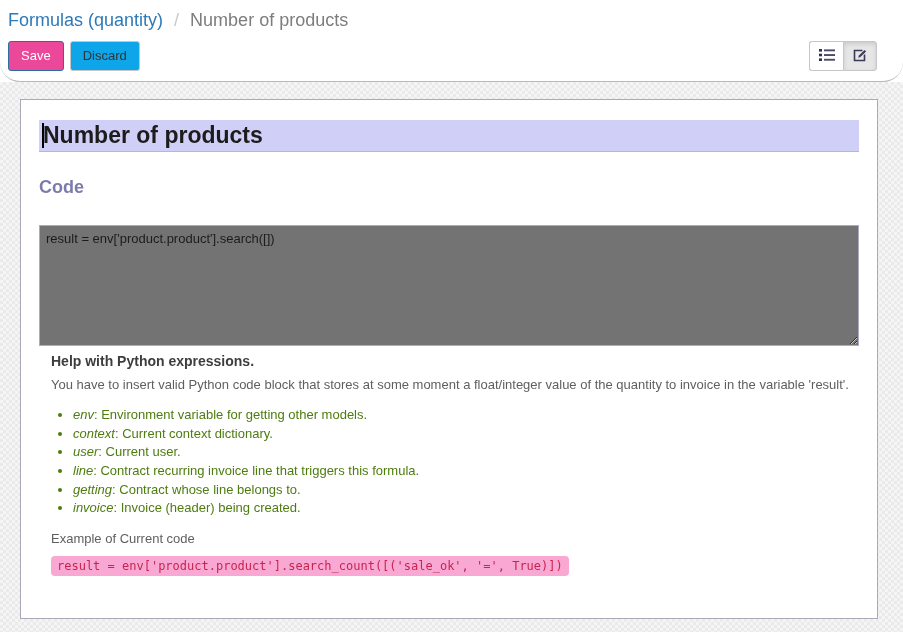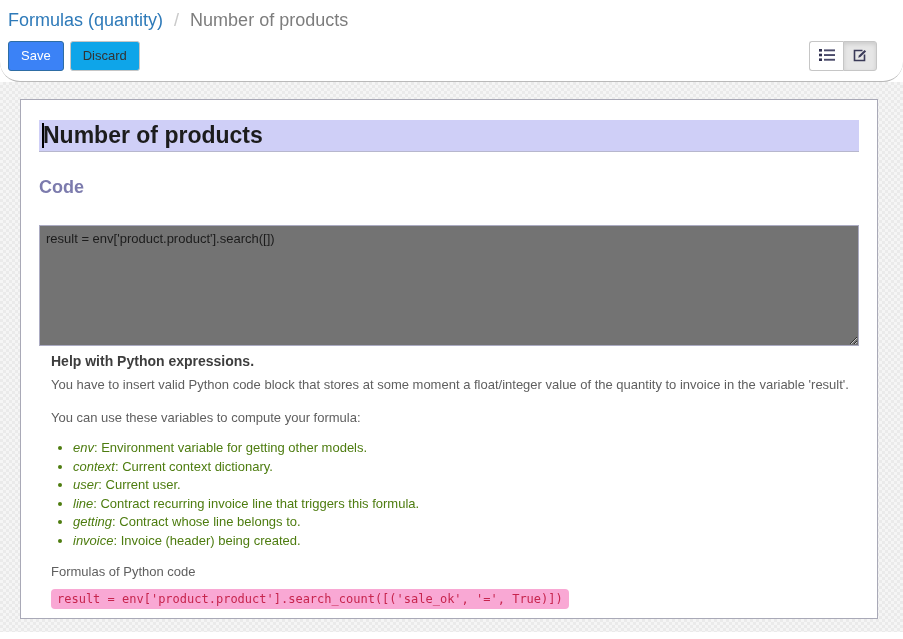--- a/index.html
+++ b/index.html
@@ -32,21 +32,21 @@
   }
   .btn {
     font-family: "Liberation Sans", sans-serif;
     font-size: 13px;
     padding: 5px 12px;
     border-radius: 3px;
     cursor: pointer;
     line-height: 1.4;
   }
   .btn-save {
-    background: #3b82f6;
+    background: #ec4899;
     border: 1px solid #2e6da4;
     color: #fff;
   }
   .btn-discard {
     background: #0ea5e9;
     border: 1px solid #c6c6c6;
     color: #333;
     margin-left: 6px;
   }
   .spacer { flex: 1; }
@@ -213,21 +213,20 @@
         <span class="fake-caret"></span>
       </div>
 
       <h2 class="section-heading">Code</h2>
 
       <textarea class="code-area" spellcheck="false" style="">result = env['product.product'].search([])</textarea>
 
       <div class="help">
         <p class="help-heading">Help with Python expressions.</p>
         <p class="body-line">You have to insert valid Python code block that stores at some moment a float/integer value of the quantity to invoice in the variable 'result'.</p>
-        <p class="body-line vars-label">You can use these variables to compute your formula:</p>
 
         <ul class="var-list">
           <li>
             <span class="var-name">env</span><span>: Environment variable for getting other models.</span>
           </li>
           <li>
             <span class="var-name">context</span><span>: Current context dictionary.</span>
           </li>
           <li>
             <span class="var-name">user</span><span>: Current user.</span>
@@ -236,20 +235,20 @@
             <span class="var-name">line</span><span>: Contract recurring invoice line that triggers this formula.</span>
           </li>
           <li>
             <span class="var-name">getting</span><span>: Contract whose line belongs to.</span>
           </li>
           <li>
             <span class="var-name">invoice</span><span>: Invoice (header) being created.</span>
           </li>
         </ul>
 
-        <p class="example-label">Formulas of Python code</p>
+        <p class="example-label">Example of Current code</p>
         <code class="code-pink">result = env['product.product'].search_count([('sale_ok', '=', True)])</code>
       </div>
 
     </div>
   </main>
 
 </div>
 
 </body></html>

